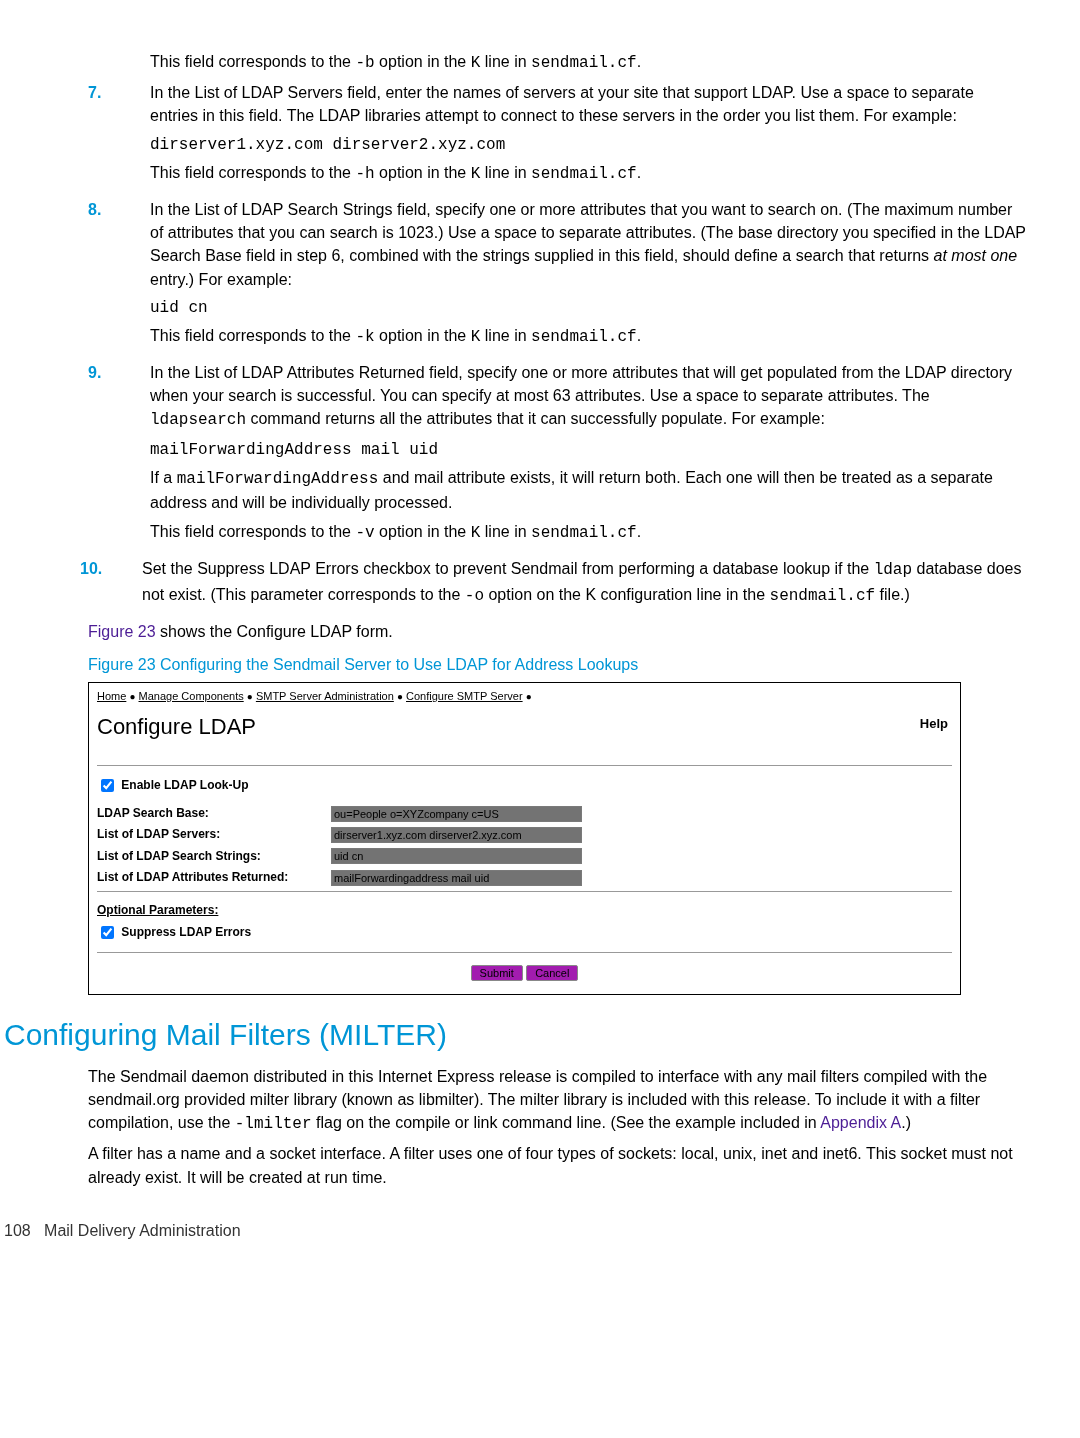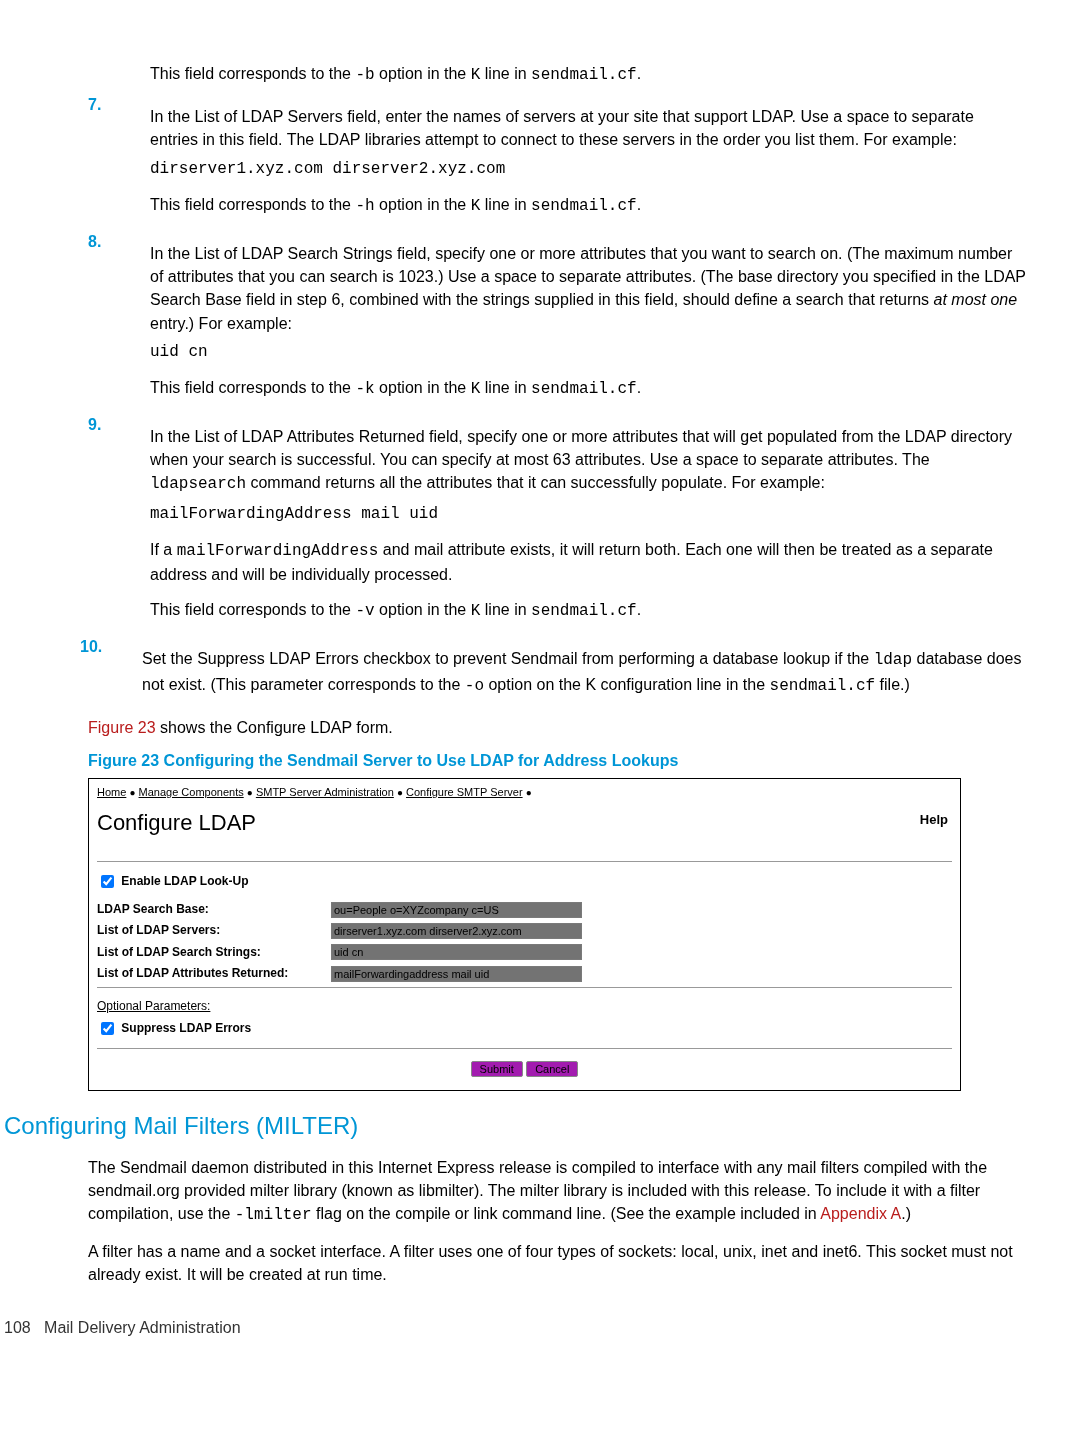--- a/index.html
+++ b/index.html
@@ -36,46 +36,46 @@
   .li-body {
     flex: 1;
   }
   .indent {
     margin-left: 96px;
   }
   .mono {
     font-family: "Courier New", monospace;
     font-size: 16px;
   }
-  p { margin: 12px 0 6px 0; }
+  p { margin: 0 0 6px 0; }
   .code-block {
     font-family: "Courier New", monospace;
     margin: 4px 0;
   }
   .fig-caption {
     color: #0096d6;
-    font-weight: bold;
+    font-weight: normal;
     margin: 10px 0 6px 0;
     font-family: "Helvetica Neue", Arial, sans-serif;
   }
   .h2-link {
     color: #0096d6;
-    font-size: 24px;
+    font-size: 30px;
     font-weight: normal;
     margin: 18px 0 8px -50px;
     font-family: "Helvetica Neue", Arial, sans-serif;
   }
   .footer {
     font-size: 16px;
     color: #333;
     margin-top: 30px;
     margin-left: -50px;
   }
   em { font-style: italic; }
-  a.txt-link { color: #b91c1c; text-decoration: none; }
+  a.txt-link { color: #4c1d95; text-decoration: none; }
 
   
   .shot {
     border: 1px solid #000;
     width: 871px;
     margin: 4px 0 18px 0;
     font-family: Arial, sans-serif;
     font-size: 12px;
     color: #000;
     background: #fff;
@@ -121,21 +121,21 @@
     border: 1px solid #7a7a7a;
     background: #737373;
   }
   .chk-row {
     margin: 4px 0 10px 0;
     font-weight: bold;
     font-size: 12px;
   }
   .chk-row input { vertical-align: middle; margin-right: 4px; }
   .opt-head {
-    font-weight: normal;
+    font-weight: bold;
     text-decoration: underline;
     font-size: 12px;
     margin-top: 8px;
   }
   .btn-row {
     text-align: center;
     margin-top: 12px;
   }
   .btn-row button {
     font-family: Arial, sans-serif;

